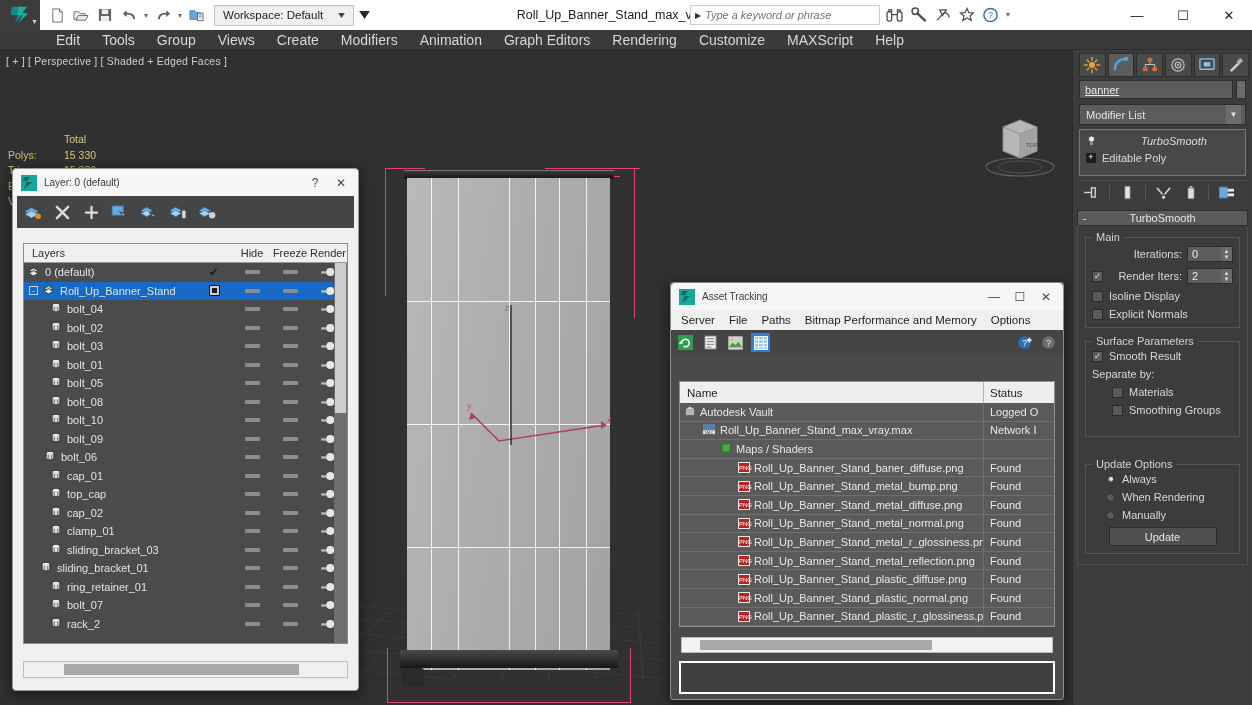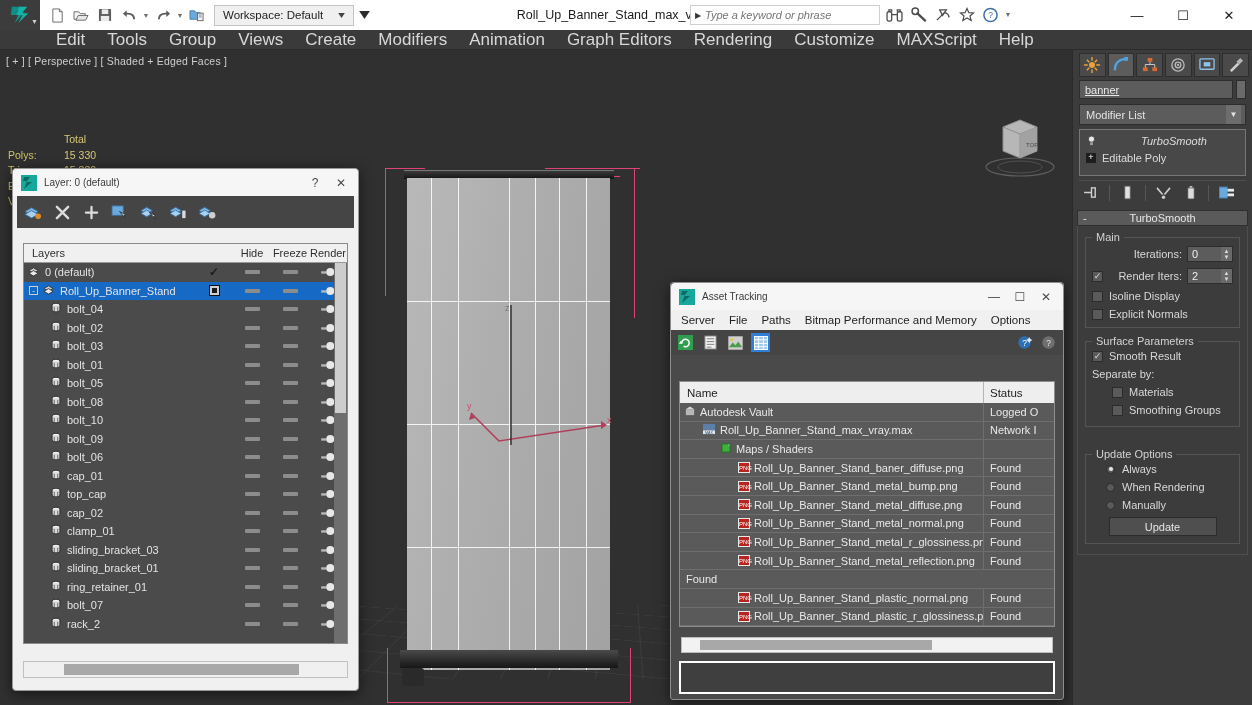--- a/index.html
+++ b/index.html
@@ -50,21 +50,21 @@
   .helpicons .hi { width:21px; height:21px; display:flex; align-items:center; justify-content:center; cursor:pointer;}
   .wbtns { position:absolute; right:0; top:0; height:30px; display:flex; }
   .wbtn { width:46px; height:30px; display:flex; align-items:center; justify-content:center; color:#202020; font-size:13px; cursor:pointer;}
 
   
   .menubar {
     position:absolute; left:0; top:30px; width:1252px; height:20px;
     background:#3a3a3a; display:flex; align-items:center; padding-left:45px; gap:0px;
     border-bottom:1px solid #2b2b2b;
   }
-  .menuitem { padding:2px 11px; color:#d8d8d8; font-size:17px; cursor:pointer; white-space:nowrap;}
+  .menuitem { padding:2px 11px; color:#d8d8d8; font-size:14px; cursor:pointer; white-space:nowrap;}
 
   
   .viewport {
     position:absolute; left:0; top:50px; width:1072px; height:655px;
     background:#303030; overflow:hidden;
   }
   .vp-label { position:absolute; left:6px; top:5px; color:#cfcfcf; font-size:10.5px; letter-spacing:.2px;}
   .stats { position:absolute; left:8px; top:82px; font-size:10.5px; color:#cfc068; line-height:15.6px;}
   .stats table { border-collapse:collapse; }
   .stats td { padding:0 6px 0 0; color:#cfc068; font-size:10.5px;}
@@ -698,21 +698,21 @@
               <span class="dash"></span>
             </div>
             <div class="cc">
               <svg width="16" height="10" viewBox="0 0 17 11">
                 <path d="M1 6h6" stroke="#b9b9b9" stroke-width="2.6"></path>
                 <circle cx="11" cy="5.5" r="4.4" fill="#e8e8e8"></circle>
               </svg>
             </div>
           </div>
           <div class="lrow">
-            <div class="nm" style="padding-left:26px">
+            <div class="nm" style="padding-left:20px">
               <span><svg width="12" height="12" viewBox="0 0 13 13">
                   <ellipse cx="6.5" cy="3.5" rx="4.2" ry="2.2" fill="#f0f0f0" stroke="#2b2b2b"></ellipse>
                   <path d="M2.3 3.5v5c0 1.2 1.9 2.2 4.2 2.2s4.2-1 4.2-2.2v-5" fill="#dcdcdc" stroke="#2b2b2b"></path>
                   <path d="M4.6 5.2v5M8.4 5.2v5" stroke="#2b2b2b" stroke-width=".7"></path>
                 </svg></span>
               <span>bolt_06</span>
             </div>
             <div class="cc"></div>
             <div class="cc">
               <span class="dash"></span>
@@ -836,21 +836,21 @@
               <span class="dash"></span>
             </div>
             <div class="cc">
               <svg width="16" height="10" viewBox="0 0 17 11">
                 <path d="M1 6h6" stroke="#b9b9b9" stroke-width="2.6"></path>
                 <circle cx="11" cy="5.5" r="4.4" fill="#e8e8e8"></circle>
               </svg>
             </div>
           </div>
           <div class="lrow">
-            <div class="nm" style="padding-left:26px">
+            <div class="nm" style="padding-left:16px">
               <span><svg width="12" height="12" viewBox="0 0 13 13">
                   <ellipse cx="6.5" cy="3.5" rx="4.2" ry="2.2" fill="#f0f0f0" stroke="#2b2b2b"></ellipse>
                   <path d="M2.3 3.5v5c0 1.2 1.9 2.2 4.2 2.2s4.2-1 4.2-2.2v-5" fill="#dcdcdc" stroke="#2b2b2b"></path>
                   <path d="M4.6 5.2v5M8.4 5.2v5" stroke="#2b2b2b" stroke-width=".7"></path>
                 </svg></span>
               <span>sliding_bracket_01</span>
             </div>
             <div class="cc"></div>
             <div class="cc">
               <span class="dash"></span>
@@ -1084,20 +1084,24 @@
             <div class="s">Found</div>
           </div>
           <div class="arow">
             <div class="n" style="padding-left:58px">
               <span class="pngico">PNG</span>
               <span>Roll_Up_Banner_Stand_metal_reflection.png</span>
             </div>
             <div class="s">Found</div>
           </div>
           <div class="arow">
+            <div class="n" style="padding-left:58px">
+              <span class="pngico">PNG</span>
+              <span>Roll_Up_Banner_Stand_plastic_diffuse.png</span>
+            </div>
             <div class="s">Found</div>
           </div>
           <div class="arow">
             <div class="n" style="padding-left:58px">
               <span class="pngico">PNG</span>
               <span>Roll_Up_Banner_Stand_plastic_normal.png</span>
             </div>
             <div class="s">Found</div>
           </div>
           <div class="arow">
@@ -1262,21 +1266,21 @@
             <span class="cb">✓</span>
             <span>Smooth Result</span>
           </div>
           <div class="frow">
             <span>Separate by:</span>
           </div>
           <div class="frow" style="padding-left:20px;">
             <span class="cb"></span>
             <span>Materials</span>
           </div>
-          <div class="frow" style="padding-left:20px; margin-bottom:3px;">
+          <div class="frow" style="padding-left:20px; margin-bottom:13px;">
             <span class="cb"></span>
             <span>Smoothing Groups</span>
           </div>
         </div>
 
         <div class="grp" style="margin-top:27px;">
           <span class="gl">Update Options</span>
           <div class="frow" style="padding-left:14px;">
             <span class="rb on">
                 <i></i>

